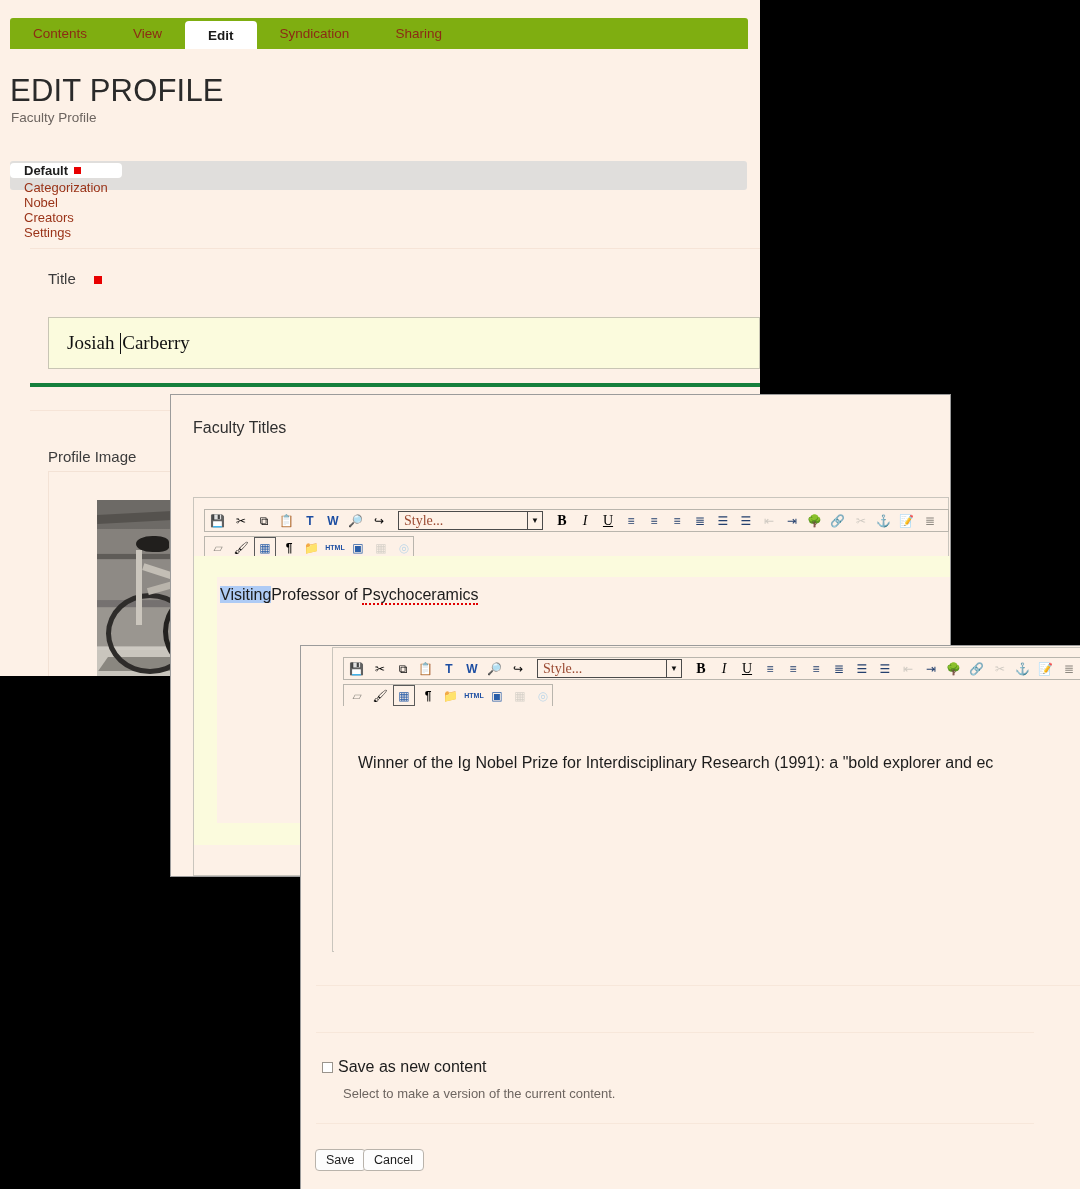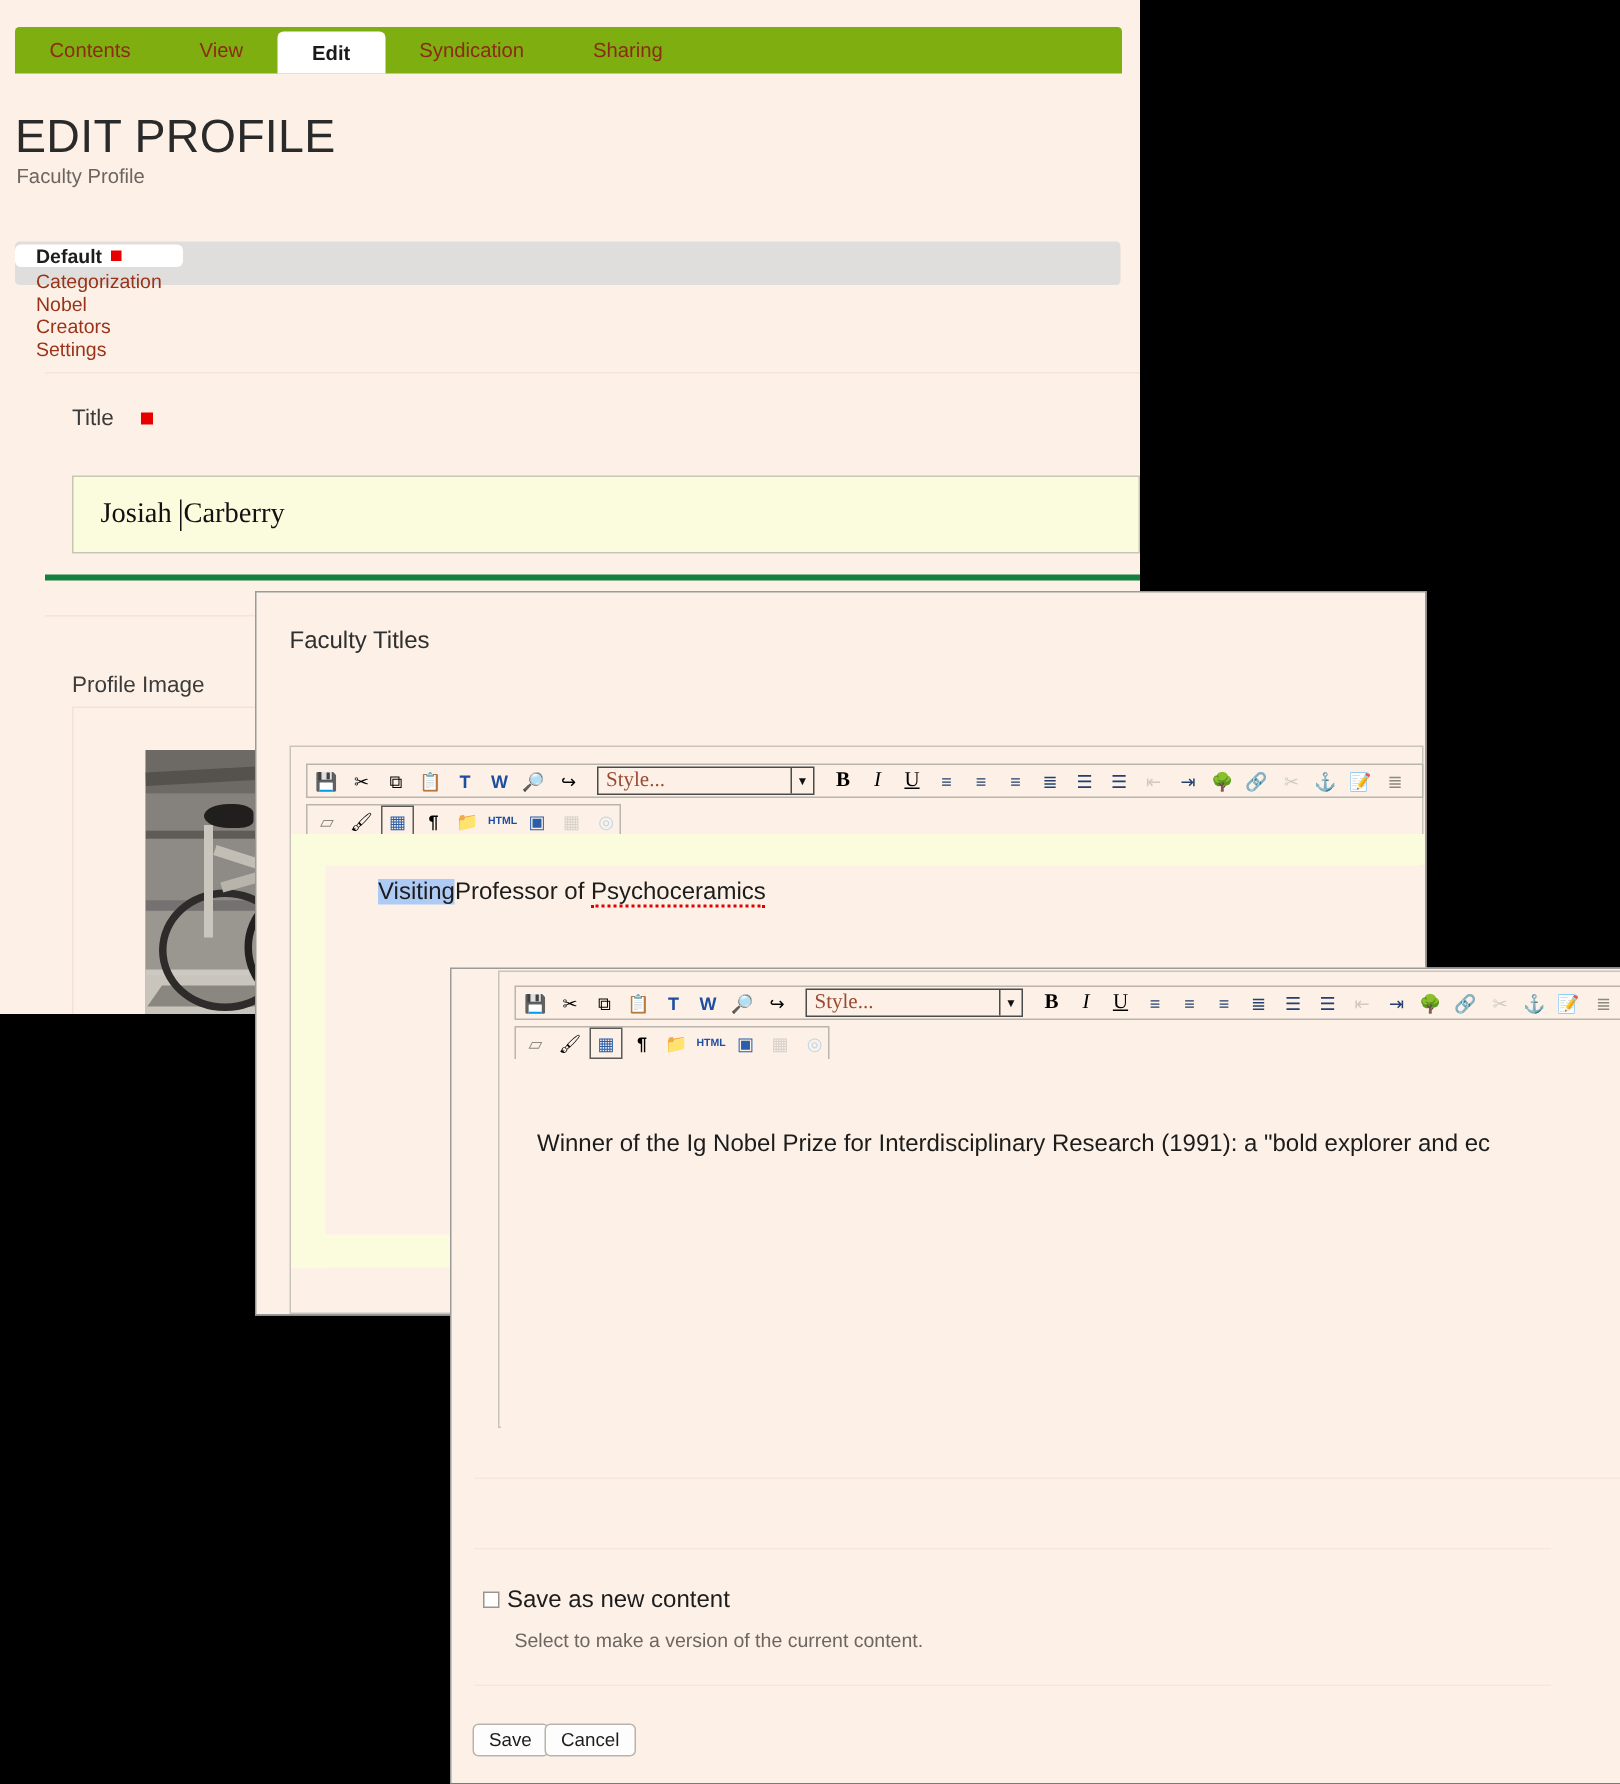--- a/index.html
+++ b/index.html
@@ -91,21 +91,21 @@
     box-sizing:border-box;height:19px;border:1px solid #4b4b4b;background:#fdf1e7;
     display:flex;align-items:center;justify-content:space-between;
     font-family:"Liberation Serif",serif;font-size:14px;color:#9b4a32;padding-left:5px;
   }
   .styleselect .arrow{
     width:14px;height:17px;border-left:1px solid #4b4b4b;display:flex;align-items:center;
     justify-content:center;font-size:8px;color:#111;
   }
   .edarea{position:absolute;background:#fdf1e7;overflow:hidden;}
   .edline{font-size:16px;color:#1c1c1c;white-space:nowrap;}
-  .sel{background:#aecbf5;margin-left:32px;}
+  .sel{background:#aecbf5;}
   .spell{border-bottom:2px dotted #e00000;}
   .ylstrip{position:absolute;background:#fbfbdd;}
   
   .hr{position:absolute;height:1px;background:#f7e7da;}
   .chk{
     width:11px;height:11px;box-sizing:border-box;border:1px solid #9a948c;background:#fff;
     display:inline-block;vertical-align:-1px;margin-right:5px;
   }
   .btn{
     box-sizing:border-box;background:#fdfdfd;border:1px solid #b9b3ab;border-radius:4px;

